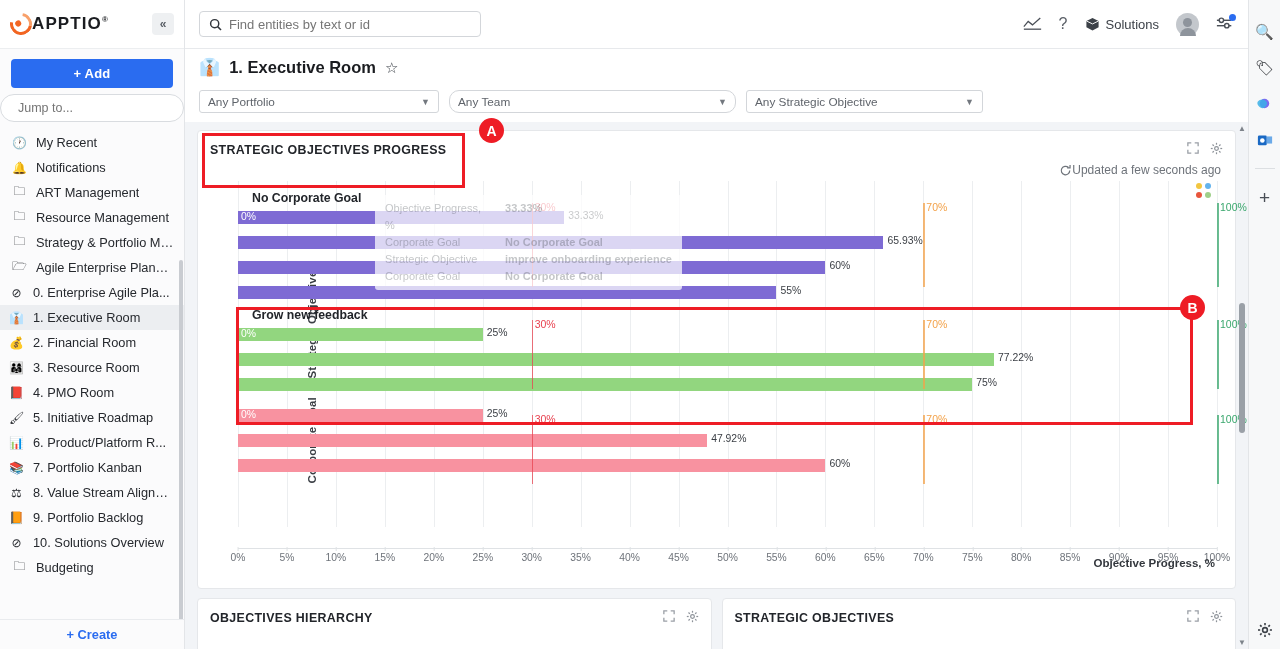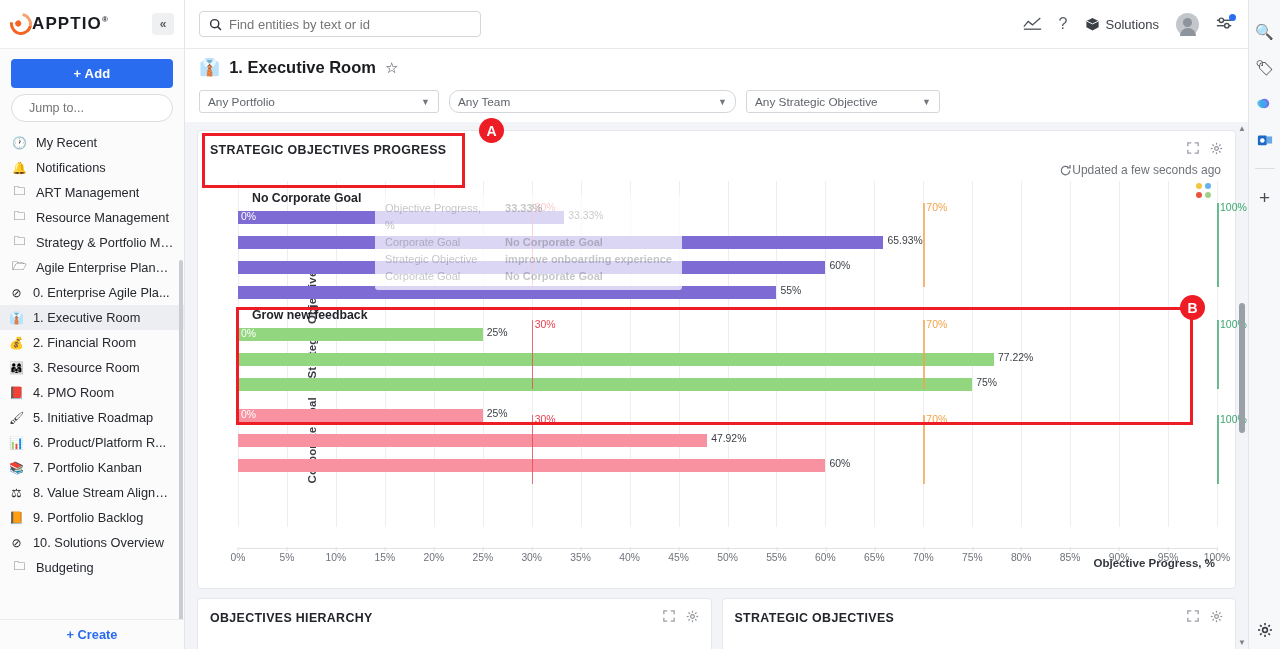--- a/index.html
+++ b/index.html
@@ -47,21 +47,21 @@
     background: #eef0f2; color: #5a5f66; border: none;
     display: flex; align-items: center; justify-content: center;
     font-size: 12px; cursor: pointer; font-weight: 700;
   }
   .add-wrap { padding: 10px 11px 6px; }
   .add-btn {
     width: 100%; height: 29px; background: #2a6cf0; color: #fff;
     border: none; border-radius: 4px; font-size: 13px; font-weight: 700;
     cursor: pointer; letter-spacing: .2px;
   }
-  .jump-wrap { padding: 0 11px 8px; }
+  .jump-wrap { padding: 0 0 8px; }
   .jump {
     height: 28px; border: 1px solid #d9dce0; border-radius: 15px;
     display: flex; align-items: center; gap: 7px; padding: 0 10px;
     background: #fff;
   }
   .jump input {
     border: none; outline: none; font-size: 12.5px; flex: 1;
     color: #6b7077; font-family: inherit; background: transparent;
   }
   .nav-scroll { flex: 1; overflow: hidden; position: relative; }
@@ -145,21 +145,21 @@
   
   .filters { display: flex; gap: 10px; padding: 4px 14px 9px; }
   .sel {
     height: 23px; border: 1px solid #d3d6da; border-radius: 3px; background: #fff;
     display: flex; align-items: center; padding: 0 8px; font-size: 11.8px;
     color: #5f646b; cursor: pointer;
   }
   .sel .cv { margin-left: auto; font-size: 9px; color: #73787f; padding-left:8px;}
   .sel.w1 { width: 240px; }
   .sel.w2 { width: 287px; border-radius: 10px; }
-  .sel.w3 { width: 194px; }
+  .sel.w3 { width: 237px; }
 
   
   .canvas {
     flex: 1; background: #f2f4f7; padding: 8px 12px 0 12px; position: relative;
     overflow: hidden;
   }
   .card {
     background: #fff; border: 1px solid #e5e7ea; border-radius: 4px;
     position: relative;
   }

